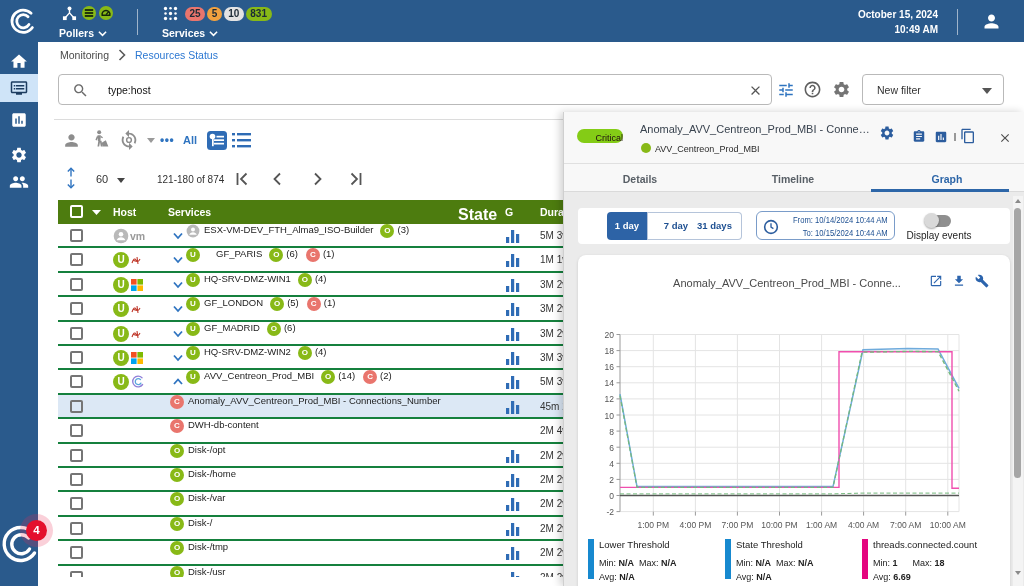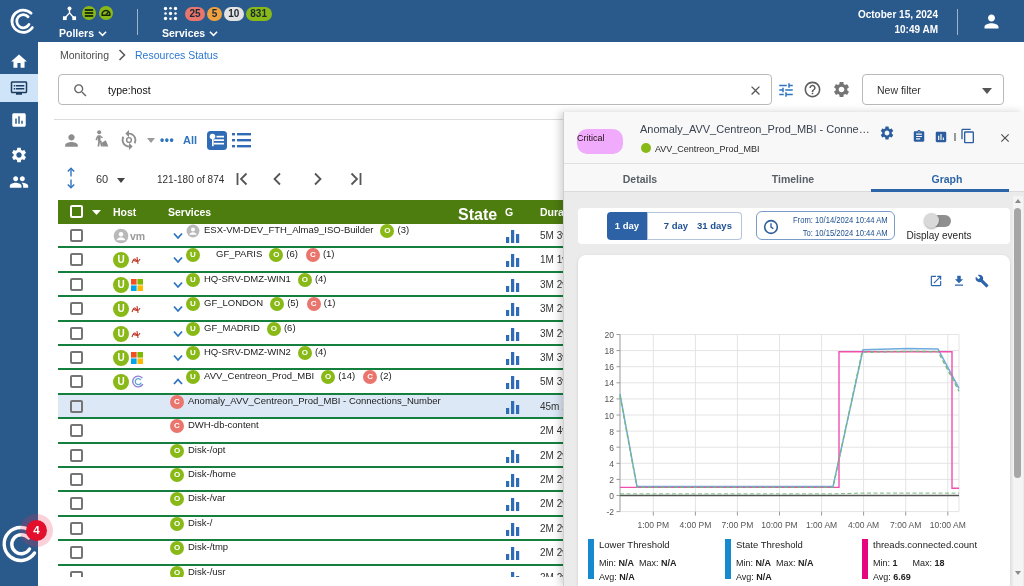--- a/index.html
+++ b/index.html
@@ -489,21 +489,21 @@
       <rect x="11" y="5" width="3.2" height="9" fill="#2f6cb5"></rect>
     </svg>
     <span class="dura">2M 2w</span>
   </div>
 
 <div class="abs" style="left:0;top:577px;width:1024px;height:9px;background:#fff;z-index:10"></div>
 
 <div id="panel" class="abs" style="left:563px;top:112px;width:461px;height:474px;background:#ebebeb;border-left:1px solid #cfcfcf;box-shadow:-3px 0 8px rgba(0,0,0,.18);z-index:40;overflow:hidden">
 
   <div class="abs" style="left:0;top:0;width:461px;height:52px;background:#f8f8f8;border-bottom:1px solid #e0e0e0"></div>
-  <div class="abs" style="left:13px;top:17px;width:46px;height:25px;border-radius:10px;background:#f0abfc;color:#201010;font-size:9px;text-align:left;line-height:19px">Critical</div>
+  <div class="abs" style="left:13px;top:17px;width:46px;height:14px;border-radius:10px;background:#84cc16;color:#201010;font-size:9px;text-align:right;line-height:19px">Critical</div>
   <div class="abs" style="left:76px;top:11px;width:232px;font-size:11px;color:#39434f;white-space:nowrap;overflow:hidden;text-overflow:ellipsis">Anomaly_AVV_Centreon_Prod_MBI - Connections_Number</div>
   <div class="abs" style="left:77px;top:31px;width:10px;height:10px;border-radius:50%;background:#88b917"></div>
   <div class="abs" style="left:91px;top:32px;font-size:9px;color:#2a2a2a">AVV_Centreon_Prod_MBI</div>
   <svg class="abs" style="left:315px;top:13px" width="16" height="16" viewBox="0 0 24 24" fill="#2c5d9e">
       <path d="M19.14 12.94c.04-.3.06-.61.06-.94 0-.32-.02-.64-.07-.94l2.03-1.58c.18-.14.23-.41.12-.61l-1.92-3.32c-.12-.22-.37-.29-.59-.22l-2.39.96c-.5-.38-1.03-.7-1.62-.94L14.4 2.81c-.04-.24-.24-.41-.48-.41h-3.84c-.24 0-.43.17-.47.41L9.25 5.35c-.59.24-1.13.57-1.62.94l-2.39-.96c-.22-.08-.47 0-.59.22L2.74 8.87c-.12.21-.08.47.12.61l2.03 1.58c-.05.3-.09.63-.09.94s.02.64.07.94l-2.03 1.58c-.18.14-.23.41-.12.61l1.92 3.32c.12.22.37.29.59.22l2.39-.96c.5.38 1.03.7 1.62.94l.36 2.54c.05.24.24.41.48.41h3.84c.24 0 .44-.17.47-.41l.36-2.54c.59-.24 1.13-.56 1.62-.94l2.39.96c.22.08.47 0 .59-.22l1.92-3.32c.12-.22.07-.47-.12-.61l-2.01-1.58zM12 15.6c-1.98 0-3.6-1.62-3.6-3.6s1.62-3.6 3.6-3.6 3.6 1.62 3.6 3.6-1.62 3.6-3.6 3.6z"></path>
     </svg>
   <svg class="abs" style="left:348px;top:17px" width="14" height="15" viewBox="0 0 24 24" fill="#2c5d9e">
       <path d="M19 3h-4.18C14.4 1.84 13.3 1 12 1c-1.3 0-2.4.84-2.82 2H5c-1.1 0-2 .9-2 2v14c0 1.1.9 2 2 2h14c1.1 0 2-.9 2-2V5c0-1.1-.9-2-2-2zm-7 0c.55 0 1 .45 1 1s-.45 1-1 1-1-.45-1-1 .45-1 1-1zm2 14H7v-2h7v2zm3-4H7v-2h10v2zm0-4H7V7h10v2z"></path>
     </svg>
   <svg class="abs" style="left:370px;top:18px" width="14" height="14" viewBox="0 0 24 24" fill="#2c5d9e">
@@ -533,20 +533,21 @@
           <path d="M12 6.5v5.7l3.6 2.2" stroke="#2c5d9e" stroke-width="2" fill="none"></path>
         </svg>
       <div class="abs" style="right:6px;top:2px;font-size:8.7px;color:#1d4f91;line-height:12.5px;text-align:right;white-space:nowrap;transform:scaleX(.88);transform-origin:right center">From: 10/14/2024 10:44 AM<br>To: 10/15/2024 10:44 AM</div>
     </div>
     <div class="abs" style="left:349px;top:7px;width:24px;height:12px;background:#8f8f8f;border-radius:6px"></div>
     <div class="abs" style="left:346px;top:5px;width:15px;height:15px;border-radius:50%;background:#d9d9d9;box-shadow:0 1px 2px rgba(0,0,0,.35)"></div>
     <div class="abs" style="left:308px;top:22px;width:106px;text-align:center;font-size:10px;color:#1f1f1f">Display events</div>
   </div>
 
   <div class="abs" style="left:14px;top:143px;width:432px;height:340px;background:#fff;border-radius:8px;box-shadow:0 1px 3px rgba(0,0,0,.15)">
+    <div class="abs" style="left:44px;top:22px;width:330px;text-align:center;font-size:11px;color:#4a4a4a">Anomaly_AVV_Centreon_Prod_MBI - Conne...</div>
     <svg class="abs" style="left:351px;top:19px" width="14" height="14" viewBox="0 0 24 24" fill="#2c64ad">
         <path d="M19 19H5V5h7V3H5c-1.11 0-2 .9-2 2v14c0 1.1.89 2 2 2h14c1.1 0 2-.9 2-2v-7h-2v7zM14 3v2h3.59l-9.83 9.83 1.41 1.41L19 6.41V10h2V3h-7z"></path>
       </svg>
     <svg class="abs" style="left:374px;top:19px" width="14" height="14" viewBox="0 0 24 24" fill="#2c64ad">
         <path d="M19 9h-4V3H9v6H5l7 7 7-7zM5 18v2h14v-2H5z"></path>
       </svg>
     <svg class="abs" style="left:397px;top:19px" width="14" height="14" viewBox="0 0 24 24" fill="#2c64ad">
         <path d="M22.7 19l-9.1-9.1c.9-2.3.4-5-1.5-6.9-2-2-5-2.4-7.4-1.3L9 6 6 9 1.6 4.7C.4 7.1.9 10.1 2.9 12.1c1.9 1.9 4.6 2.4 6.9 1.5l9.1 9.1c.4.4 1 .4 1.4 0l2.3-2.3c.5-.4.5-1.1.1-1.4z"></path>
       </svg>
     <svg class="abs" style="left:0px;top:60px" width="432" height="235" viewBox="0 0 432 235">

